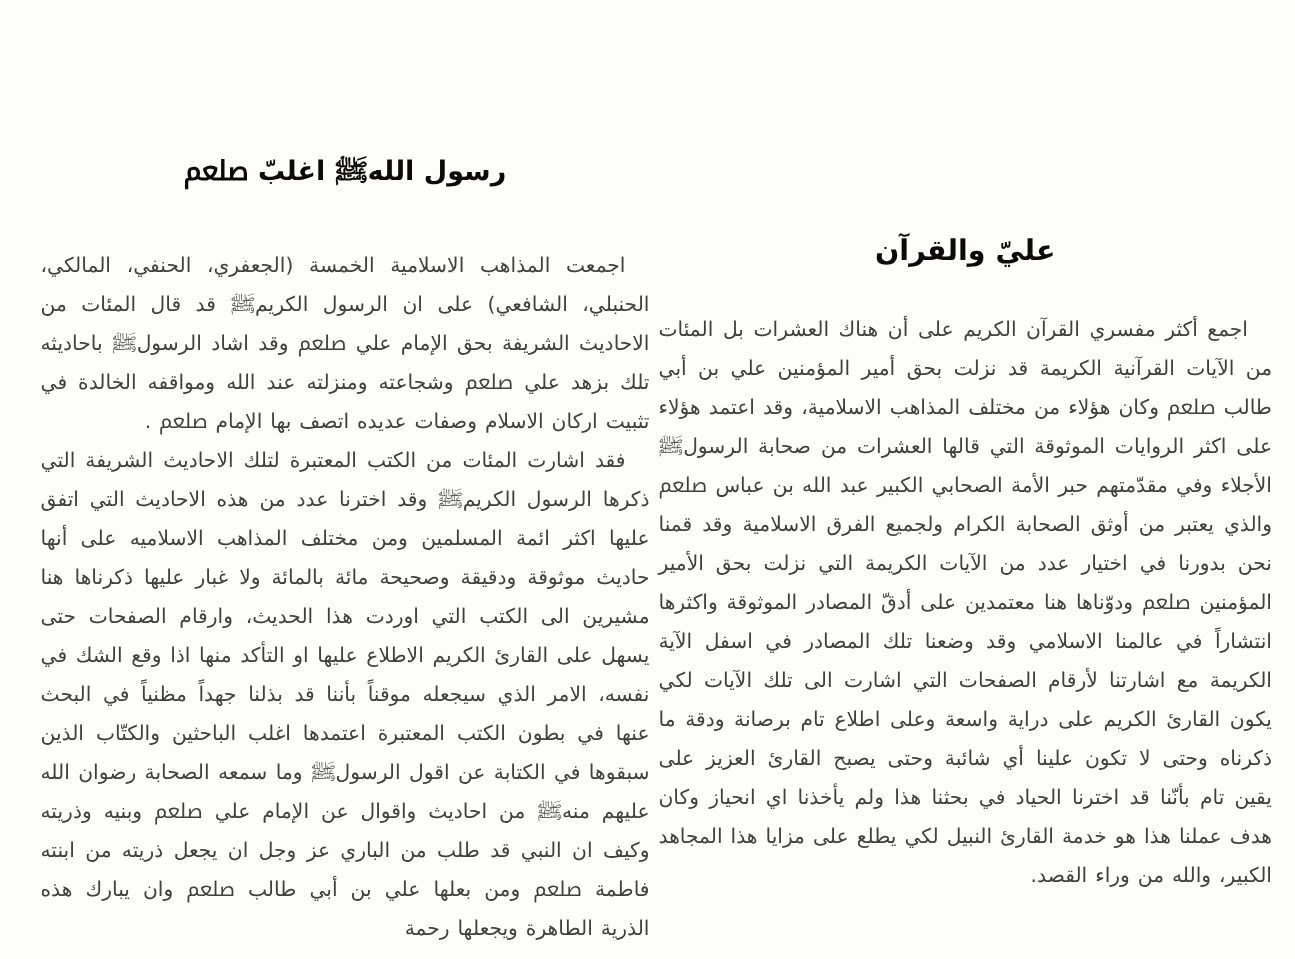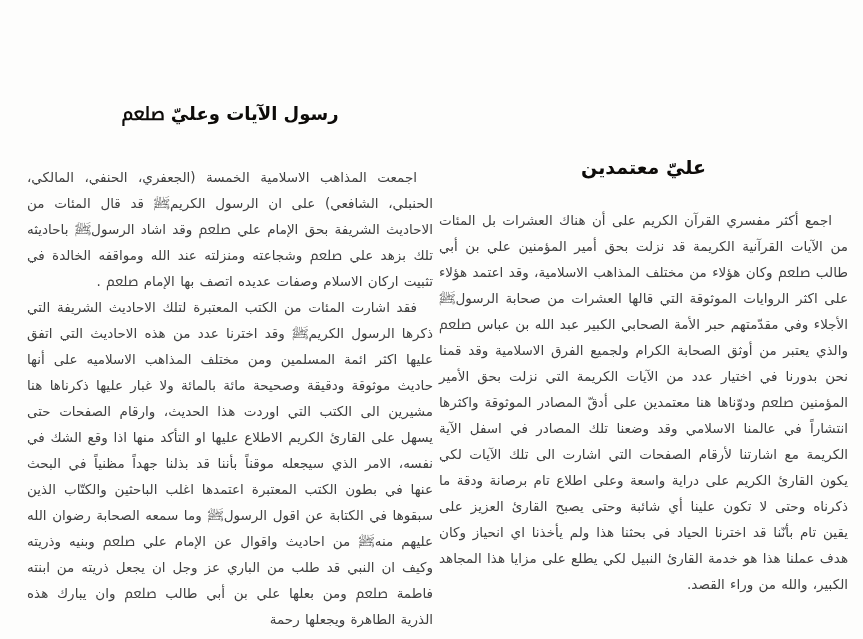--- a/index.html
+++ b/index.html
@@ -59,23 +59,23 @@
     color: #404040;
     word-spacing: 1px;
   }
 </style>
 </head>
 <body>
 
 <div class="spread">
 
   <section class="page page-left">
-    <h2 class="page-heading">رسول الآيات وعليّ ﷵ</h2>
+    <h2 class="page-heading">رسول اللهﷺ اغلبّ ﷵ</h2>
     <p class="body-text">اجمعت المذاهب الاسلامية الخمسة (الجعفري، الحنفي، المالكي، الحنبلي، الشافعي) على ان الرسول الكريمﷺ قد قال المئات من الاحاديث الشريفة بحق الإمام علي ﷵ وقد اشاد الرسولﷺ باحاديثه تلك بزهد علي ﷵ وشجاعته ومنزلته عند الله ومواقفه الخالدة في تثبيت اركان الاسلام وصفات عديده اتصف بها الإمام ﷵ .</p>
     <p class="body-text">فقد اشارت المئات من الكتب المعتبرة لتلك الاحاديث الشريفة التي ذكرها الرسول الكريمﷺ وقد اخترنا عدد من هذه الاحاديث التي اتفق عليها اكثر ائمة المسلمين ومن مختلف المذاهب الاسلاميه على أنها حاديث موثوقة ودقيقة وصحيحة مائة بالمائة ولا غبار عليها ذكرناها هنا مشيرين الى الكتب التي اوردت هذا الحديث، وارقام الصفحات حتى يسهل على القارئ الكريم الاطلاع عليها او التأكد منها اذا وقع الشك في نفسه، الامر الذي سيجعله موقناً بأننا قد بذلنا جهداً مظنياً في البحث عنها في بطون الكتب المعتبرة اعتمدها اغلب الباحثين والكتّاب الذين سبقوها في الكتابة عن اقول الرسولﷺ وما سمعه الصحابة رضوان الله عليهم منهﷺ من احاديث واقوال عن الإمام علي ﷵ وبنيه وذريته وكيف ان النبي قد طلب من الباري عز وجل ان يجعل ذريته من ابنته فاطمة ﷵ ومن بعلها علي بن أبي طالب ﷵ وان يبارك هذه الذرية الطاهرة ويجعلها رحمة</p>
   </section>
 
   <section class="page page-right">
-    <h2 class="page-heading">عليّ معتمدين</h2>
+    <h2 class="page-heading">عليّ والقرآن</h2>
     <p class="body-text">اجمع أكثر مفسري القرآن الكريم على أن هناك العشرات بل المئات من الآيات القرآنية الكريمة قد نزلت بحق أمير المؤمنين علي بن أبي طالب ﷵ وكان هؤلاء من مختلف المذاهب الاسلامية، وقد اعتمد هؤلاء على اكثر الروايات الموثوقة التي قالها العشرات من صحابة الرسولﷺ الأجلاء وفي مقدّمتهم حبر الأمة الصحابي الكبير عبد الله بن عباس ﷵ والذي يعتبر من أوثق الصحابة الكرام ولجميع الفرق الاسلامية وقد قمنا نحن بدورنا في اختيار عدد من الآيات الكريمة التي نزلت بحق الأمير المؤمنين ﷵ ودوّناها هنا معتمدين على أدقّ المصادر الموثوقة واكثرها انتشاراً في عالمنا الاسلامي وقد وضعنا تلك المصادر في اسفل الآية الكريمة مع اشارتنا لأرقام الصفحات التي اشارت الى تلك الآيات لكي يكون القارئ الكريم على دراية واسعة وعلى اطلاع تام برصانة ودقة ما ذكرناه وحتى لا تكون علينا أي شائبة وحتى يصبح القارئ العزيز على يقين تام بأنّنا قد اخترنا الحياد في بحثنا هذا ولم يأخذنا اي انحياز وكان هدف عملنا هذا هو خدمة القارئ النبيل لكي يطلع على مزايا هذا المجاهد الكبير، والله من وراء القصد.</p>
   </section>
 
 </div>
 
 </body></html>

